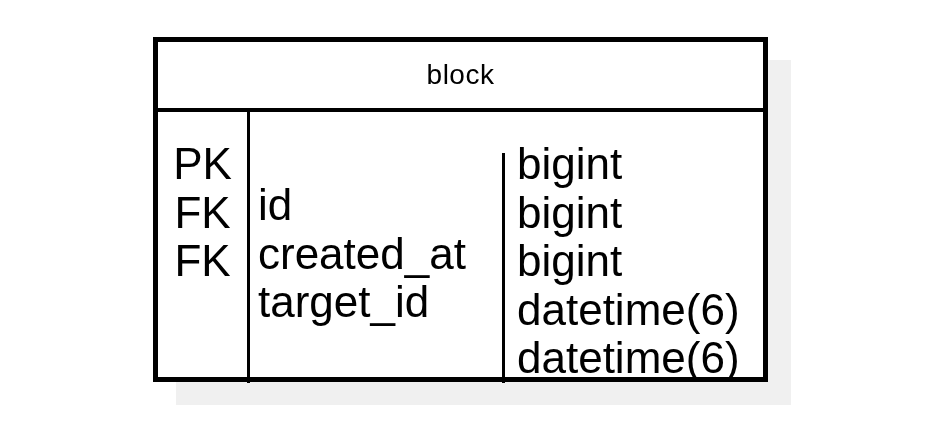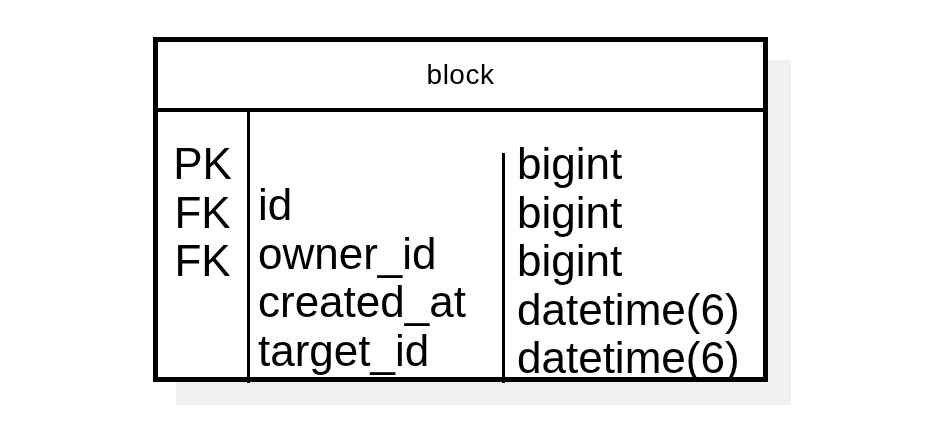--- a/index.html
+++ b/index.html
@@ -93,21 +93,20 @@
       <div class="col col-keys">
         <div class="cell">PK</div>
         <div class="cell">FK</div>
         <div class="cell">FK</div>
         <div class="cell"></div>
         <div class="cell"></div>
       </div>
 
       <div class="col col-names">
         <div class="cell">id</div>
-        <div class="cell">owner_id</div>
         <div class="cell">created_at</div>
         <div class="cell">target_id</div>
       </div>
 
       <div class="col col-types">
         <div class="cell">bigint</div>
         <div class="cell">bigint</div>
         <div class="cell">bigint</div>
         <div class="cell">datetime(6)</div>
         <div class="cell">datetime(6)</div>

